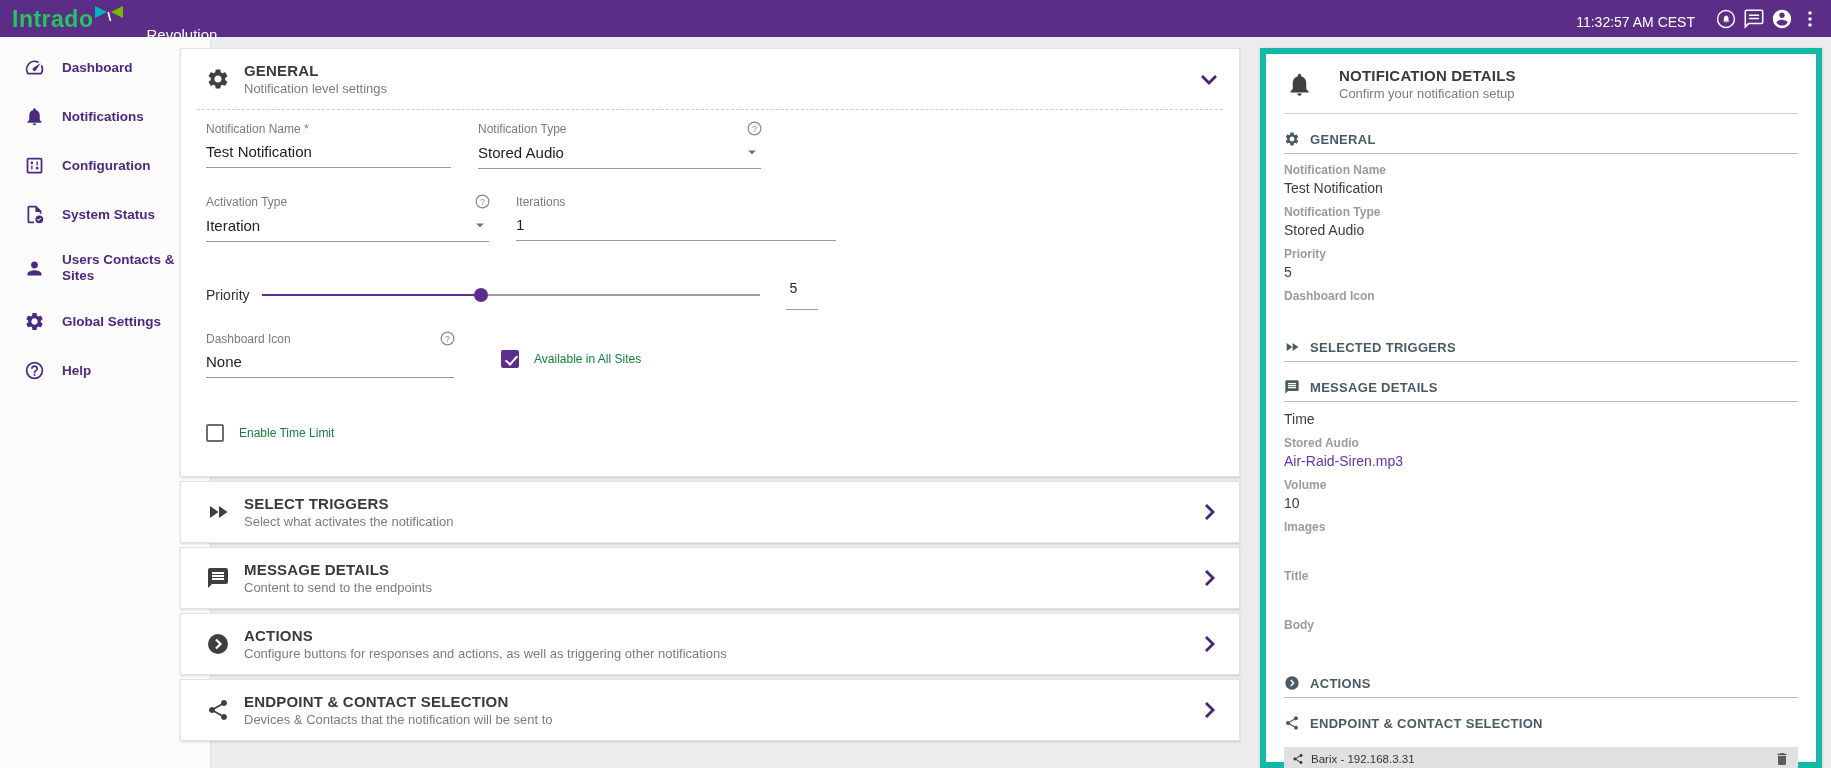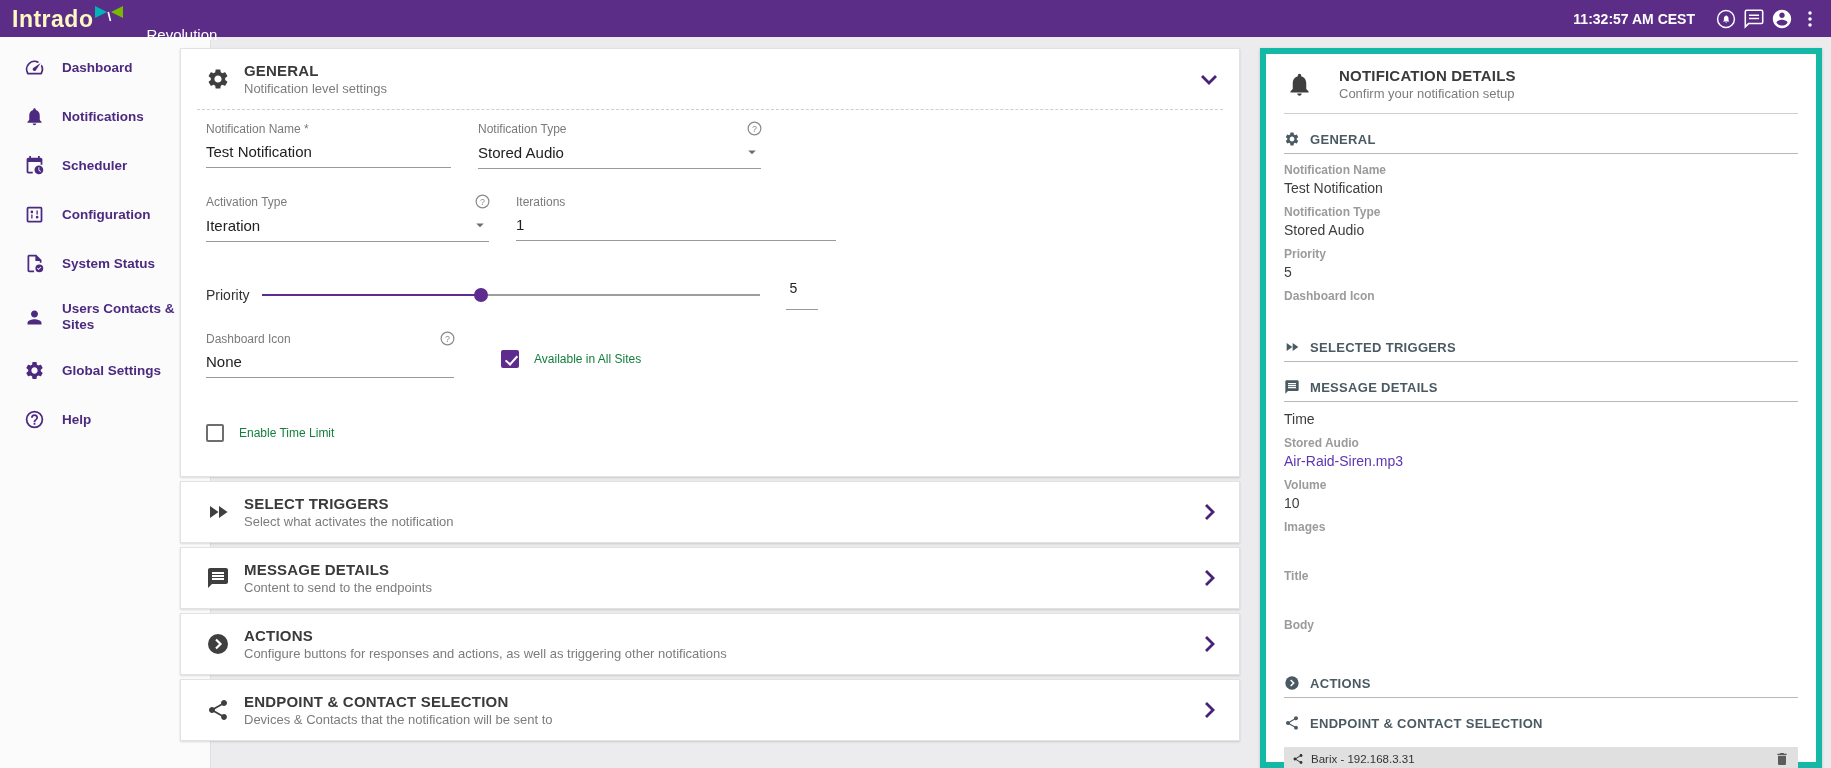--- a/index.html
+++ b/index.html
@@ -3,24 +3,24 @@
 <meta charset="utf-8">
 <style>
   * { margin:0; padding:0; box-sizing:border-box; }
   html,body { width:1831px; height:768px; overflow:hidden;
     font-family:"Liberation Sans","DejaVu Sans",sans-serif; background:#ececee; }
 
   
   .topbar { position:absolute; left:0; top:0; width:1831px; height:37px;
     background:#5b2d87; display:flex; align-items:center; z-index:10; }
   .logo { display:flex; align-items:flex-end; margin-left:12px; cursor:pointer; position:relative; }
-  .logo-text { color:#fef9c3; font-size:23px; font-weight:bold; letter-spacing:.5px; line-height:30px; }
+  .logo-text { color:#22c55e; font-size:23px; font-weight:bold; letter-spacing:.5px; line-height:30px; }
   .dragonfly { margin-left:1px; margin-bottom:12px; }
   .app-name { color:#fff; font-size:15px; margin-left:22px;margin-top:32px; }
-  .topbar-right { margin-left:auto; display:flex; align-items:center; margin-right:10px;font-weight:bold; }
+  .topbar-right { margin-left:auto; display:flex; align-items:flex-end; margin-right:10px; }
   .clock { color:#fff; font-size:14px; margin-right:14px; }
   .tb-icon { width:22px; height:22px; margin-left:6px; cursor:pointer; flex:none; }
 
   
   .sidebar { position:absolute; left:0; top:37px; width:211px; bottom:0;
     background:#fbfbfc; border-right:1px solid #e0e0e0; }
   .sidebar ul { list-style:none; padding-top:6px; }
   .sidebar li { position:relative; height:49px; display:flex; align-items:center;
     padding-left:24px; cursor:pointer; color:#4b2a80; }
   .sidebar li.tall { height:58px; }
@@ -137,30 +137,20 @@
       <svg class="side-ic" viewBox="0 0 24 24">
           <path fill="currentColor" d="M12 22c1.1 0 2-.9 2-2h-4c0 1.1.89 2 2 2zm6-6v-5c0-3.07-1.64-5.64-4.5-6.32V4c0-.83-.67-1.5-1.5-1.5s-1.5.67-1.5 1.5v.68C7.63 5.36 6 7.92 6 11v5l-2 2v1h16v-1l-2-2z"></path>
         </svg>
       <span class="side-label">Notifications</span>
       <svg class="side-chev" viewBox="0 0 24 24">
           <path d="M9 5l7 7-7 7" fill="none" stroke="currentColor" stroke-width="2.6"></path>
         </svg>
     </li>
     <li>
       <svg class="side-ic" viewBox="0 0 24 24">
-          <path fill="currentColor" d="M19 3h-1V1h-2v2H8V1H6v2H5c-1.11 0-2 .9-2 2v14c0 1.1.89 2 2 2h5v-2H5V8h14v3h2V5c0-1.1-.9-2-2-2z"></path>
-          <path fill="currentColor" d="M17 12a5 5 0 1 0 0 10 5 5 0 0 0 0-10zm1.65 7.35L16.5 17.2V14h1v2.79l1.85 1.85-.7.71z"></path>
-        </svg>
-      <span class="side-label">Scheduler</span>
-      <svg class="side-chev" viewBox="0 0 24 24">
-          <path d="M9 5l7 7-7 7" fill="none" stroke="currentColor" stroke-width="2.6"></path>
-        </svg>
-    </li>
-    <li>
-      <svg class="side-ic" viewBox="0 0 24 24">
           <path fill="currentColor" d="M19 3H5a2 2 0 0 0-2 2v14a2 2 0 0 0 2 2h14a2 2 0 0 0 2-2V5a2 2 0 0 0-2-2zm0 16H5V5h14v14z"></path>
           <path fill="currentColor" d="M9 7.5A1.5 1.5 0 1 0 9 10.5 1.5 1.5 0 0 0 9 7.5zM15 13.5A1.5 1.5 0 1 0 15 16.5 1.5 1.5 0 0 0 15 13.5zM8.25 12h1.5v4.5h-1.5zM14.25 7.5h1.5V12h-1.5z"></path>
         </svg>
       <span class="side-label">Configuration</span>
       <svg class="side-chev" viewBox="0 0 24 24">
           <path d="M9 5l7 7-7 7" fill="none" stroke="currentColor" stroke-width="2.6"></path>
         </svg>
     </li>
     <li>
       <svg class="side-ic" viewBox="0 0 24 24">

